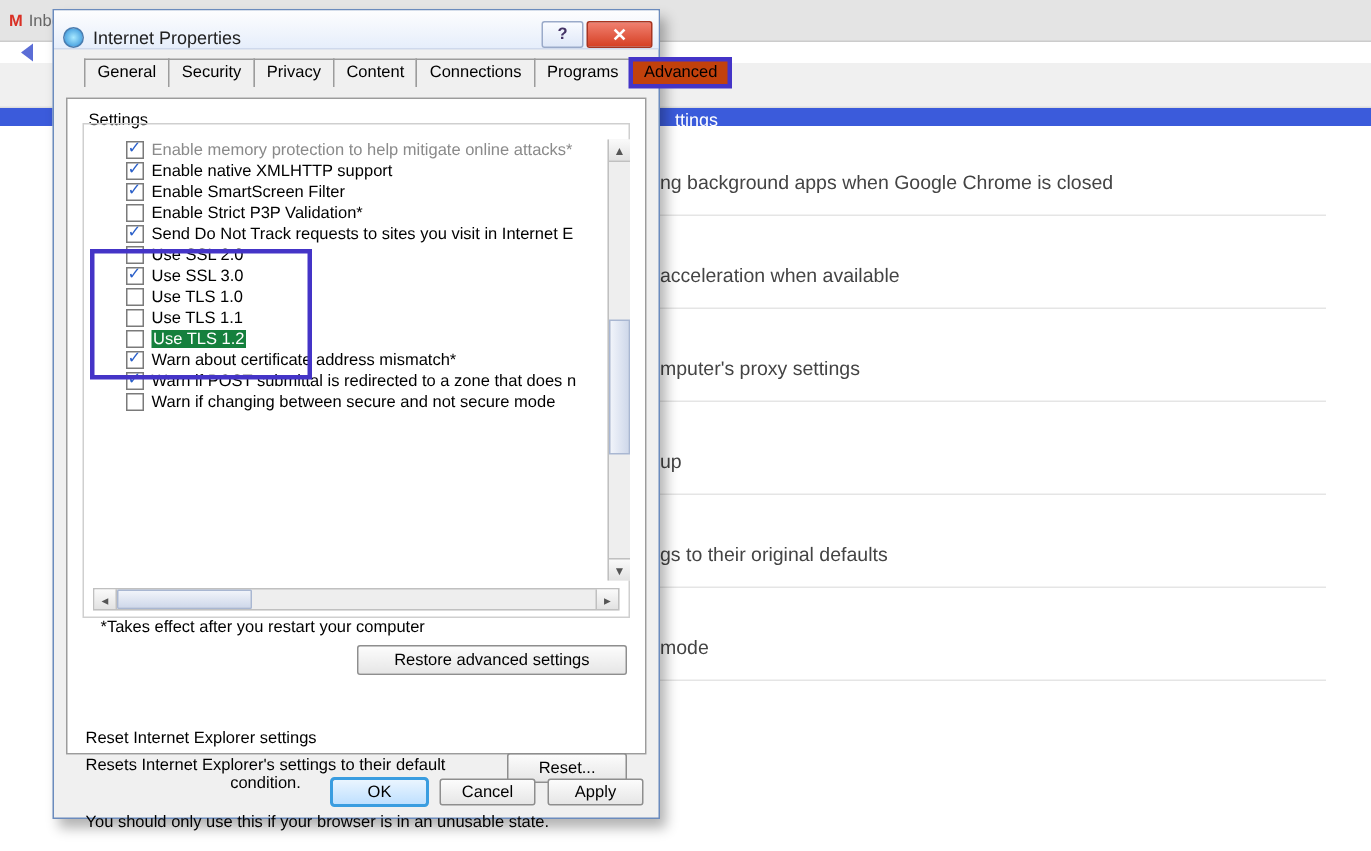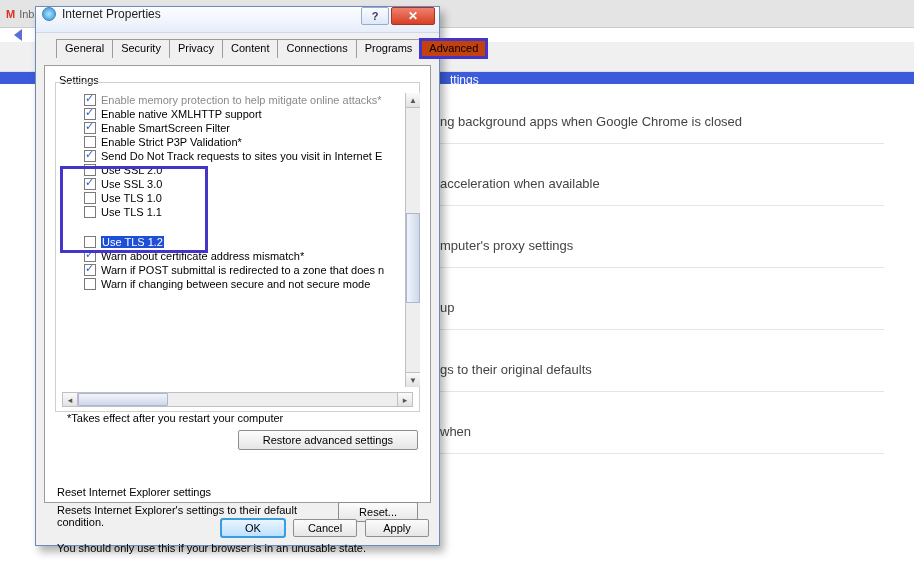--- a/index.html
+++ b/index.html
@@ -20,62 +20,62 @@
   .chrome-settings .row { padding: 14px 0; border-bottom: 1px solid #e5e5e5; }
 
   
   .dialog {
     position: absolute; left: 35px; top: 6px; width: 405px; height: 540px;
     background: #f0f0f0; border: 1px solid #6b8bbd;
     box-shadow: 4px 6px 8px rgba(0,0,0,0.3);
   }
   .titlebar {
     height: 26px; background: linear-gradient(#fdfdfe,#e6eefb); border-bottom:1px solid #cfd9ec;
-    display: flex; align-items: flex-start; padding: 0 4px 0 6px; font-size: 12px;
+    display: flex; align-items: flex-end; padding: 0 4px 0 6px; font-size: 12px;
   }
   .titlebar .globe { width:14px;height:14px;margin-right:6px;border-radius:50%;background:radial-gradient(#a8e9ff,#2a8ad6);border:1px solid #4a7db0;}
   .titlebar .title { flex:1; color:#222;}
   .title-btn { height:18px;display:flex;align-items:center;justify-content:center;border:1px solid #9aaac9;background:linear-gradient(#f9fbff,#dfe8f8);font-size:11px;font-weight:bold;color:#436; margin-left:2px; border-radius:2px;}
   .title-help{width:28px;}
   .title-close{width:44px;background:linear-gradient(#f08070,#d64024);border-color:#a83420;color:#fff;}
   .title-close span{font-size:12px;}
 
   .tabs { display:flex; margin:6px 4px 0 20px; font-size:11px;}
   .tab { padding:2px 8px; border:1px solid #9c9c9c; border-bottom:none; background:#f0f0f0; margin-right:-1px; position:relative; }
   .tab.active { background:#c2410c; z-index:2; border-bottom:1px solid #fff;}
   .tab.highlighted { outline:3px solid #4434c7; outline-offset:-2px; padding:2px 8px 3px;}
   .tab-panel { position:absolute; top:58px; left:8px; right:8px; bottom:42px; background:#fff; border:1px solid #9c9c9c;}
 
   .group-label { font-size:11px; position:absolute; top:8px; left:12px; color:#000; background:#fff; padding:0 2px;}
   .settings-group { position:absolute; top:16px; left:10px; right:10px; height:330px; border:1px solid #cfcfcf;}
   .settings-scroll { position:absolute; top:10px; left:6px; right:6px; bottom:24px; overflow:hidden; font-size:11px;}
-  .settings-scroll .line { display:flex; align-items:flex-end; gap:5px; padding:1px 0 1px 22px; white-space:nowrap;}
+  .settings-scroll .line { display:flex; align-items:flex-start; gap:5px; padding:1px 0 1px 22px; white-space:nowrap;}
   .chk { width:12px;height:12px;border:1px solid #7a7a7a;background:#fff;position:relative;flex-shrink:0;}
   .chk.c::after{content:"✓";position:absolute;top:-3px;left:0;font-size:11px;color:#2a5fc9;}
   .line.disabled { color:#8a8a8a; }
-  .line .txt.sel { background:#1d4ed8;color:#fff;padding:0 1px;margin-top:16px;}
+  .line .txt.sel { background:#15803d;color:#fff;padding:0 1px;}
   .red-box { position:absolute; border:3px solid #4434c7; pointer-events:none;}
   .settings-hscroll { position:absolute; left:6px; right:6px; bottom:4px; height:15px; background:#eee; border:1px solid #c0c0c0; display:flex;}
   .hs-btn{width:15px;background:linear-gradient(#fafafa,#e2e2e2);border-right:1px solid #c0c0c0;display:flex;align-items:center;justify-content:center;font-size:9px;color:#555;}
   .hs-btn:last-child{border-left:1px solid #c0c0c0;border-right:none;}
   .hs-track{flex:1;position:relative;}
   .hs-thumb{position:absolute;top:0;bottom:0;left:0;width:90px;background:linear-gradient(#f1f4fa,#cfd8ea);border:1px solid #a9b7d2;border-radius:1px;}
   .v-scroll{position:absolute;top:10px;right:-1px;bottom:24px;width:15px;background:#eee;border-left:1px solid #c0c0c0;}
   .vs-btn{height:15px;background:linear-gradient(#fafafa,#e2e2e2);border-bottom:1px solid #c0c0c0;display:flex;align-items:center;justify-content:center;font-size:8px;color:#555;}
   .vs-btn.bot{position:absolute;bottom:0;left:0;right:0;border-top:1px solid #c0c0c0;border-bottom:none;}
   .vs-thumb{position:absolute;left:0;right:0;top:120px;height:90px;background:linear-gradient(90deg,#f1f4fa,#cfd8ea);border:1px solid #a9b7d2;}
 
   .note { position:absolute; top:346px; left:22px; font-size:11px;}
   .btn { font-size:11px; padding:2px 10px; background:linear-gradient(#fcfcfc,#e6e6e6); border:1px solid #8e8e8e; border-radius:2px; min-width:64px; text-align:center;}
   .restore-btn { position:absolute; top:364px; right:12px; padding:3px 24px;}
 
   .reset-group { position:absolute; top:392px; left:12px; right:12px;margin-top:28px;}
   .reset-label { font-size:11px;}
   .reset-row { display:flex; align-items:flex-start; gap:8px; margin-top:6px;}
-  .reset-row .txt { font-size:11px; flex:1; max-width:240px;}
+  .reset-row .txt { font-size:11px; flex:1; max-width:240px;text-align:center;}
   .reset-btn{ position:absolute; right:0; top:16px; padding:3px 20px;}
   .reset-note{ font-size:11px; margin-top:14px;}
 
   .dlg-buttons { position:absolute; bottom:8px; right:10px; display:flex; gap:8px;}
   .dlg-buttons .def { outline:2px solid #3a9de0; outline-offset:-1px; background:linear-gradient(#eaf5ff,#bfe0ff);}
 
 </style>
 </head>
 <body>
 
@@ -95,21 +95,21 @@
      <div class="nav-back"></div>
   </div>
   <div class="omnibar-strip"></div>
   <div class="chrome-blue"><span>ttings</span></div>
   <div class="chrome-settings">
     <div class="row"><span>ng background apps when Google Chrome is closed</span></div>
     <div class="row"><span>acceleration when available</span></div>
     <div class="row"><span>mputer's proxy settings</span></div>
     <div class="row"><span>up</span></div>
     <div class="row"><span>gs to their original defaults</span></div>
-    <div class="row"><span>when</span></div>
+    <div class="row"><span>mode</span></div>
   </div>
 </div>
 
 <div class="dialog">
   <div class="titlebar">
     <div class="globe"></div>
     <div class="title">Internet Properties</div>
     <div class="title-btn title-help">
         <span>?</span>
       </div>

